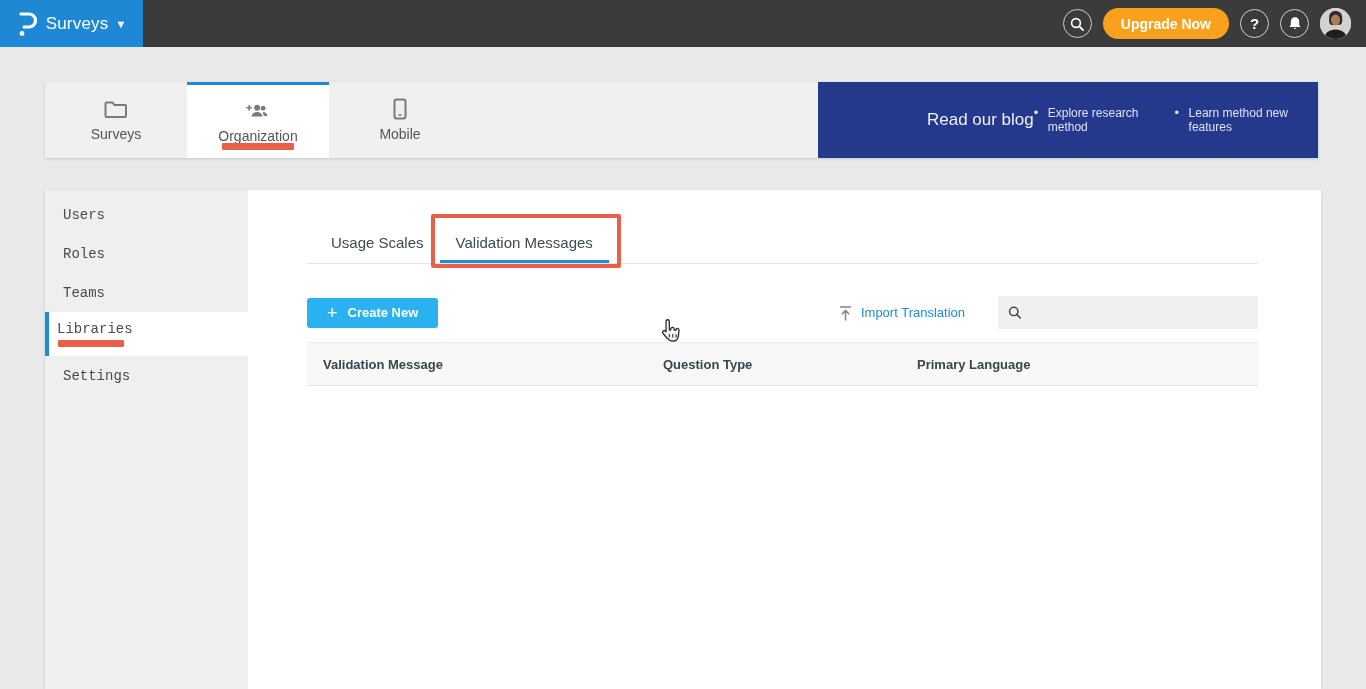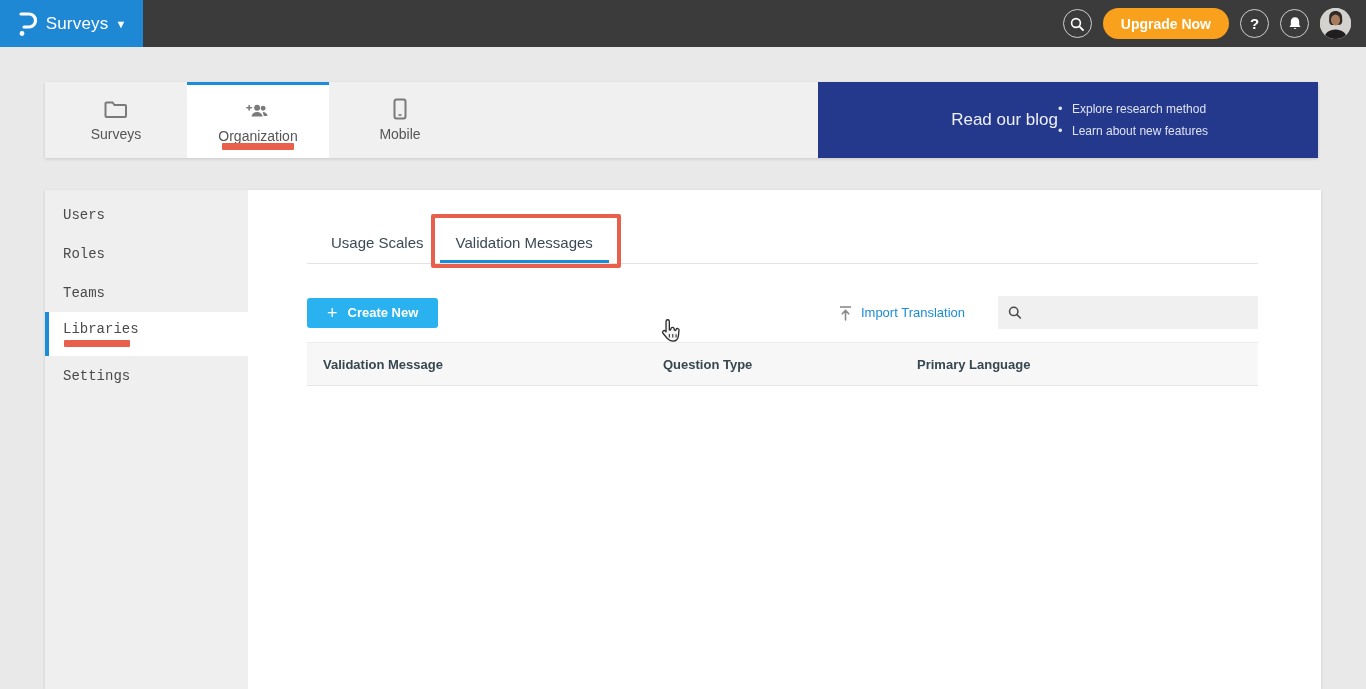--- a/index.html
+++ b/index.html
@@ -23,29 +23,29 @@
   .nav-tabs { width:773px; height:76px; background:#f0f0f0; display:flex; }
   .nav-tab { width:142px; height:76px; display:flex; flex-direction:column; align-items:center; justify-content:center; gap:6px; cursor:pointer; position:relative; }
   .nav-tab .tab-label { font-size:14px; color:#555; }
   .nav-tab.active { background:#fff; border-top:3px solid #1a8cd8; }
   .nav-tab .icon { width:26px; height:22px; display:flex; align-items:center; justify-content:center; }
   .red-underline { height:7px; background:#e8604c; border-radius:1px; }
   .nav-tab .red-underline { position:absolute; left:50%; transform:translateX(-50%); bottom:8px; width:72px; }
 
   .banner { width:500px; height:76px; background:#24388c; display:flex; align-items:center; }
   .banner-title { width:48%; text-align:right; color:#eef0f8; font-size:17px; cursor:pointer; }
-  .banner-bullets { list-style:none; color:#dfe3f2; font-size:12px; display:flex; flex-direction:column; gap:8px; }
+  .banner-bullets { list-style:none; color:#dfe3f2; font-size:12px; display:flex; flex-direction:row; gap:8px; }
   .banner-bullets li { position:relative; padding-left:14px; }
   .banner-bullets li::before { content:"•"; position:absolute; left:0; top:-1px; font-size:13px; }
 
   
   .content-card { position:absolute; left:45px; top:190px; width:1276px; height:499px; background:#fff; box-shadow:0 1px 3px rgba(0,0,0,.14); display:flex; }
   .side-nav { width:203px; background:#efefef; padding-top:5px;font-family:Liberation Mono, monospace; }
   .side-item { position:relative; height:39px; display:flex; align-items:center; padding-left:18px; font-size:14px; color:#4a4a4a; cursor:pointer; }
-  .side-item.active { background:#fff; border-left:4px solid #1a8cd8; padding-left:14px; height:44px; flex-direction:column; align-items:flex-start; justify-content:center; }
+  .side-item.active { background:#fff; border-left:4px solid #1a8cd8; padding-left:8px; height:44px; flex-direction:column; align-items:flex-start; justify-content:center; }
   .side-item.active .red-underline { width:66px; margin-top:3px; margin-left:1px; }
 
   .main-area { flex:1; position:relative; }
   .main-tabs { position:absolute; left:59px; top:44px; width:951px; border-bottom:1px solid #e3e3e3; display:flex; padding-left:8px; }
   .main-tab { padding:0 16px 12px 16px; font-size:15px; color:#3b4a54; cursor:pointer; position:relative; }
   .main-tab.active { border-bottom:3px solid #1a8cd8; padding-bottom:9px; }
   .annotation-box { position:absolute; left:-9px; top:-20px; right:-12px; bottom:-8px; border:4px solid #e8604c; border-radius:2px; pointer-events:none; }
 
   .toolbar { position:absolute; left:59px; top:106px; width:951px; display:flex; align-items:center; }
   .create-btn { height:30px; padding:0 20px; border:none; border-radius:3px; background:#29b2ef; color:#fff; font-family:"Liberation Sans",sans-serif; font-size:13px; font-weight:bold; display:flex; align-items:center; gap:10px; cursor:pointer; }
@@ -138,21 +138,21 @@
           </svg>
         </span>
         <span class="tab-label">Mobile</span>
       </div>
     </div>
 
     <div class="banner">
       <div class="banner-title">Read our blog</div>
       <ul class="banner-bullets">
         <li>Explore research method</li>
-        <li>Learn about new features</li>
+        <li>Learn method new features</li>
       </ul>
     </div>
   </div>
 
   <div class="content-card">
 
     <div class="side-nav">
       <div class="side-item">
           <span>Users</span>
         </div>

